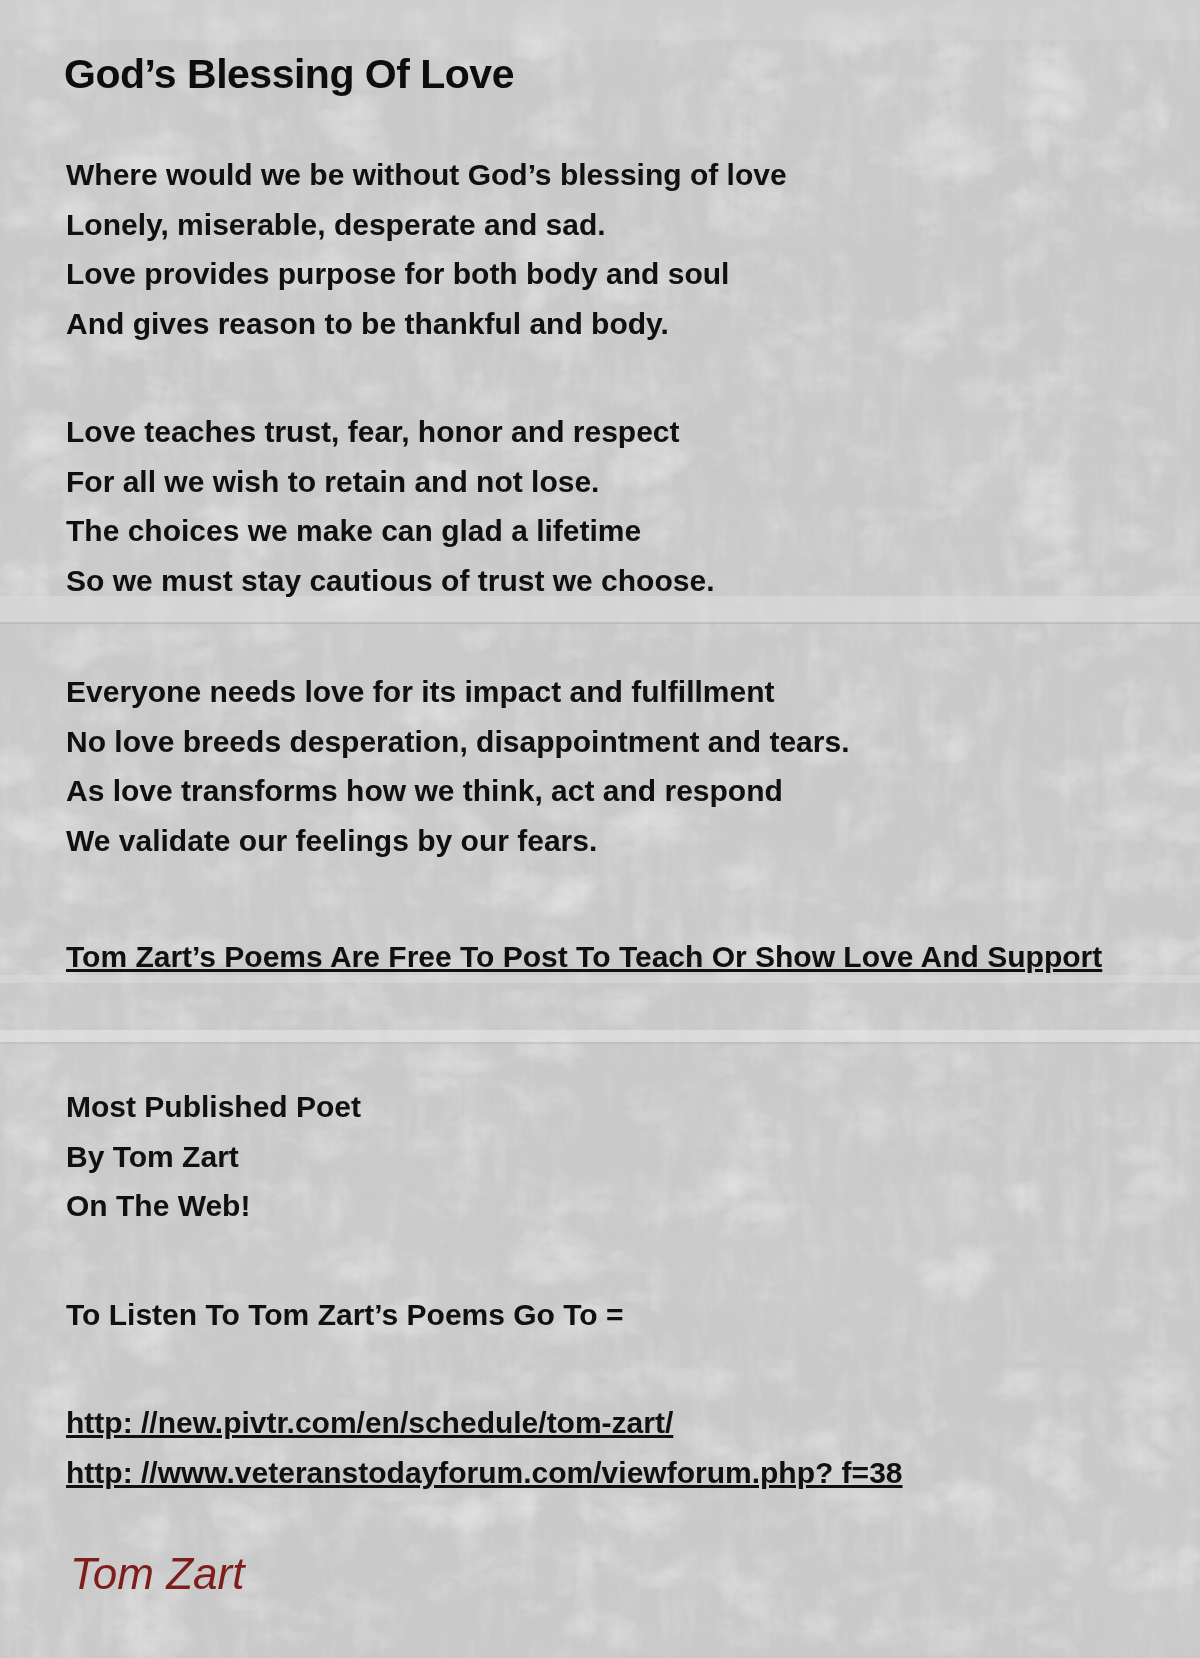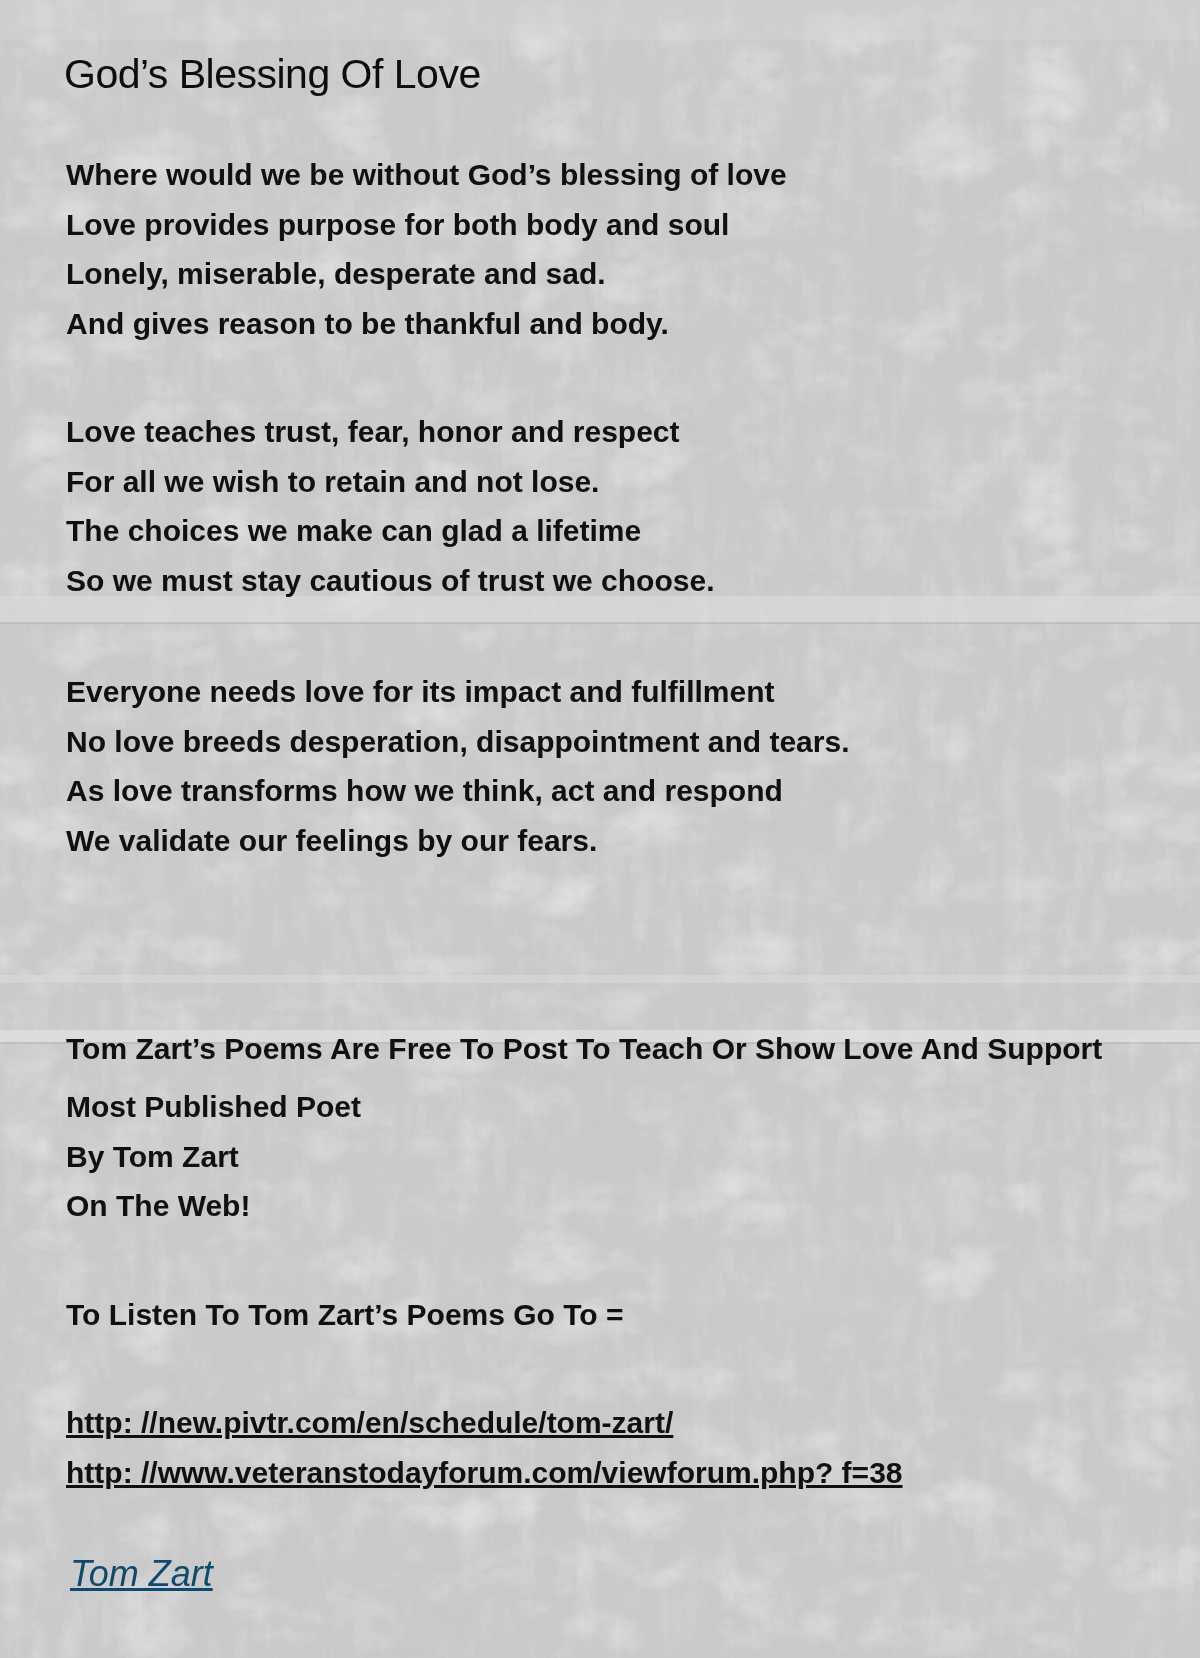--- a/index.html
+++ b/index.html
@@ -34,49 +34,48 @@
     margin: 0;
     padding: 0;
     white-space: nowrap;
   }
   .poem-title {
     position: absolute;
     left: 64px;
     top: 48px;
     font-size: 41px;
     line-height: 52px;
-    font-weight: normal;
+    font-weight: bold;
     color: #0d0d0d;
     letter-spacing: -0.5px;
   }
   .block {
     position: absolute;
     left: 66px;
     color: #101010;
     font-weight: bold;
     font-size: 30px;
   }
   .block p { line-height: 49.5px; }
   .stanza-1 { top: 150px; }
   .stanza-2 { top: 407px; }
   .stanza-3 { top: 667px; }
-  .notice-line { top: 1024px; }
+  .notice-line { top: 932px; text-decoration: underline; }
   .byline-block { top: 1082px; }
   .listen-line { top: 1290px; }
   .links-block { top: 1398px; text-decoration: underline; }
   .signature {
     position: absolute;
     left: 70px;
     top: 1552px;
-    font-size: 36px;
+    font-size: 44px;
     line-height: 44px;
     font-style: italic;
     font-weight: normal;
-    color: #0c4a6e;
-    text-decoration: underline;
+    color: #7f1d1d;
   }
 </style>
 </head>
 <body>
 
 <div class="page">
 
   <svg class="bg-texture" width="1200" height="1658" viewBox="0 0 1200 1658" xmlns="http://www.w3.org/2000/svg">
     <defs>
       <filter id="fibersLight" x="0" y="0" width="100%" height="100%">
@@ -113,22 +112,22 @@
     <rect x="0" y="975" width="1200" height="8" fill="#e0e0e0" opacity="0.4"></rect>
     <rect x="0" y="0" width="1200" height="40" fill="#d6d6d6" opacity="0.35"></rect>
   </svg>
 
   <div class="content">
 
     <h1 class="poem-title">God’s Blessing Of Love</h1>
 
     <div class="block stanza-1">
       <p>Where would we be without God’s blessing of love</p>
+      <p>Lonely, miserable, desperate and sad.</p>
       <p>Love provides purpose for both body and soul</p>
-      <p>Lonely, miserable, desperate and sad.</p>
       <p>And gives reason to be thankful and body.</p>
     </div>
 
     <div class="block stanza-2">
       <p>Love teaches trust, fear, honor and respect</p>
       <p>For all we wish to retain and not lose.</p>
       <p>The choices we make can glad a lifetime</p>
       <p>So we must stay cautious of trust we choose.</p>
     </div>
 

